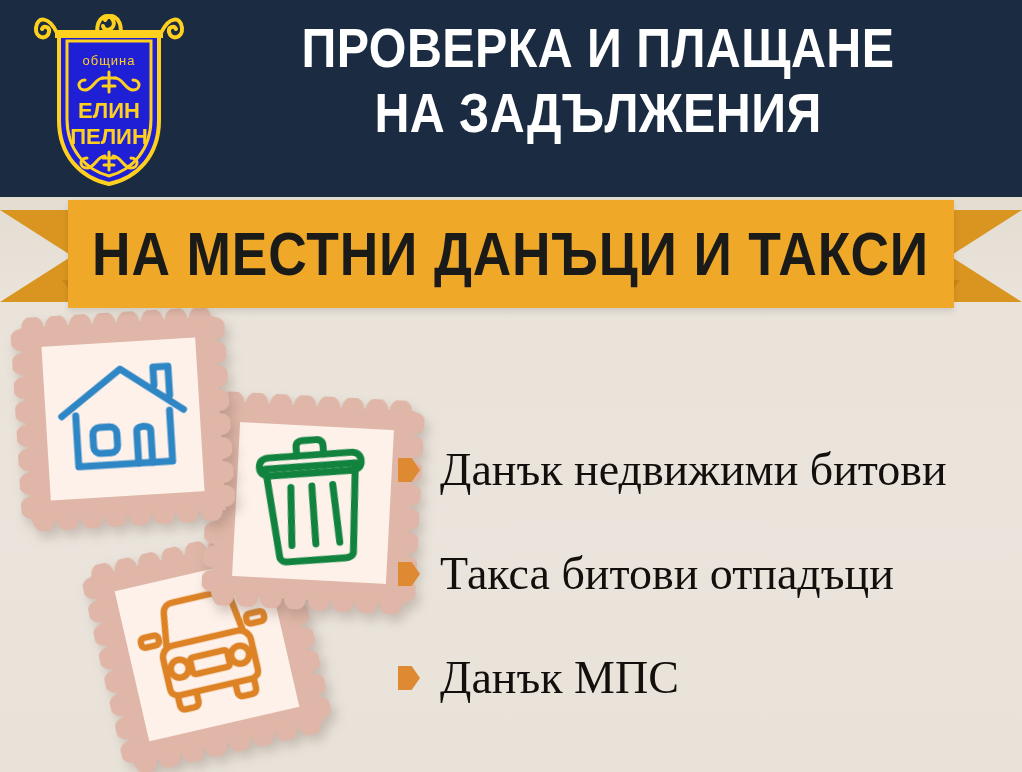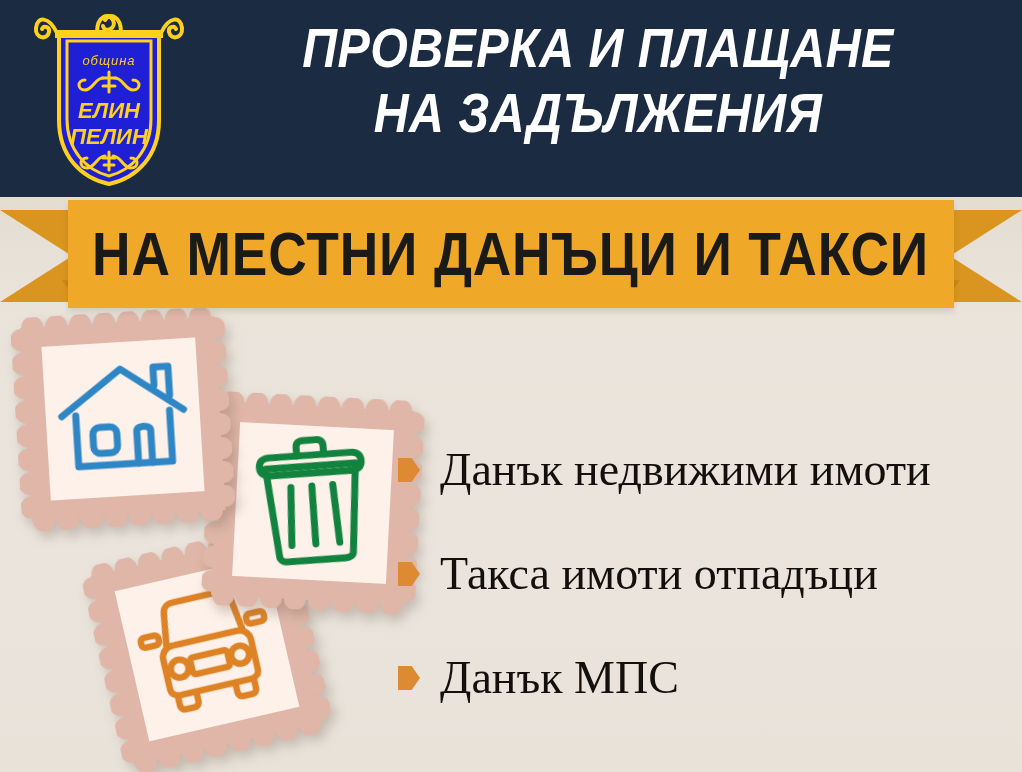--- a/index.html
+++ b/index.html
@@ -22,21 +22,20 @@
   }
 
   
   #header-bar {
     position: absolute;
     left: 0; top: 0;
     width: 1022px;
     height: 197px;
     background: #1b2c42;
     z-index: 5;
-    font-style: italic;
   }
 
   
   #crest {
     position: absolute;
     left: 33px; top: 8px;
     width: 152px; height: 182px;
   }
   #crest svg { display: block; width: 152px; height: 182px; }
 
@@ -374,26 +373,26 @@
         <rect x="44" y="82" width="18" height="10" rx="4"></rect>
         <rect x="152" y="82" width="18" height="10" rx="4"></rect>
       </g>
     </svg>
   </div>
 
   <div id="service-list">
 
     <div class="service-item">
       <span class="bullet"></span>
-      <span class="service-label">Данък недвижими имоти</span>
+      <span class="service-label">Данък недвижими битови</span>
     </div>
 
     <div class="service-item">
       <span class="bullet"></span>
-      <span class="service-label">Такса имоти отпадъци</span>
+      <span class="service-label">Такса битови отпадъци</span>
     </div>
 
     <div class="service-item">
       <span class="bullet"></span>
       <span class="service-label">Данък МПС</span>
     </div>
 
   </div>
 
 </div>

